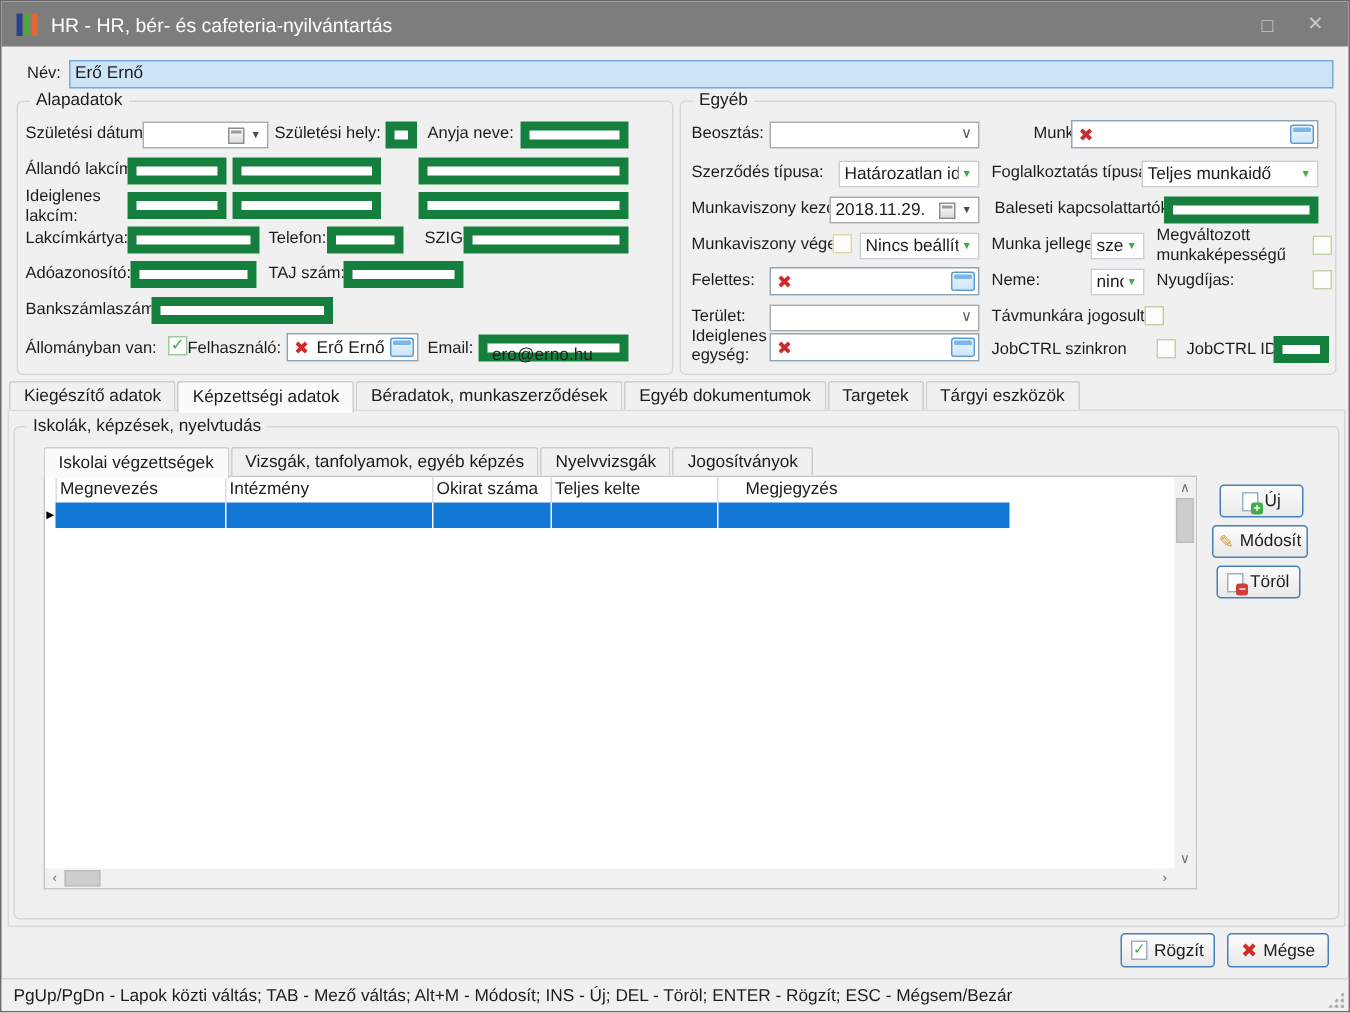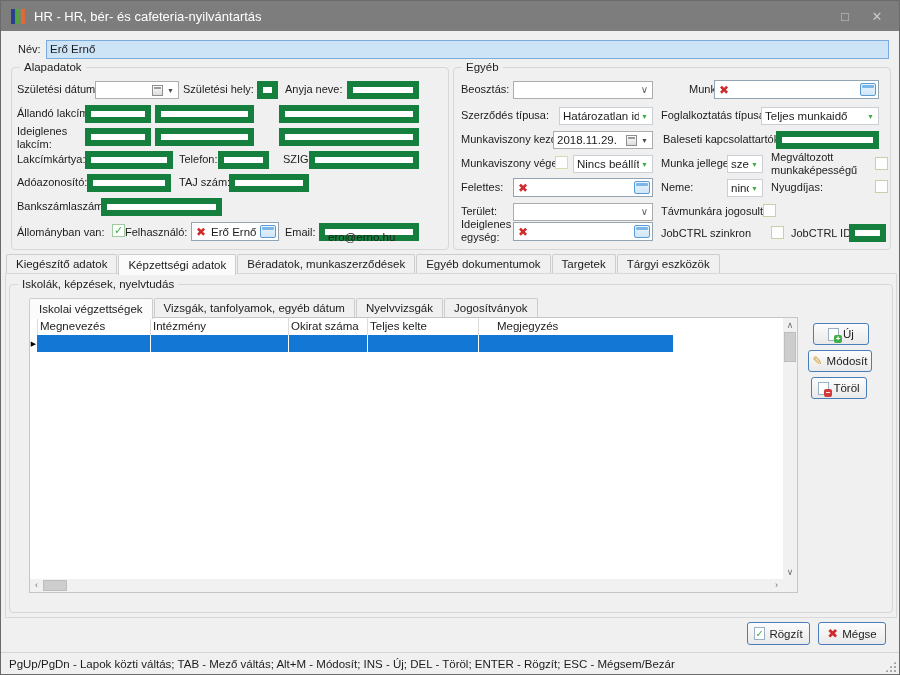--- a/index.html
+++ b/index.html
@@ -280,21 +280,21 @@
     <span class="tab">Egyéb dokumentumok</span>
     <span class="tab">Targetek</span>
     <span class="tab">Tárgyi eszközök</span>
   </div>
 
   <div class="group" style="left:8px;top:283px;width:884px;height:329px;background:#f0f0f0;">
     <span class="group-title">Iskolák, képzések, nyelvtudás</span>
   </div>
   <div class="tabstrip" style="left:28px;top:297px;height:19px;">
     <span class="tab active">Iskolai végzettségek</span>
-    <span class="tab">Vizsgák, tanfolyamok, egyéb dátum</span>
+    <span class="tab">Vizsgák, tanfolyamok, egyéb képzés</span>
     <span class="tab">Nyelvvizsgák</span>
     <span class="tab">Jogosítványok</span>
   </div>
 
   <div class="grid">
     <span class="gh-lbl" style="left:10px;">Megnevezés</span>
     <span class="gh-lbl" style="left:123px;">Intézmény</span>
     <span class="gh-lbl" style="left:261px;">Okirat száma</span>
     <span class="gh-lbl" style="left:340px;">Teljes kelte</span>
     <span class="gh-lbl" style="left:451px;padding-left:16px;">Megjegyzés</span>

